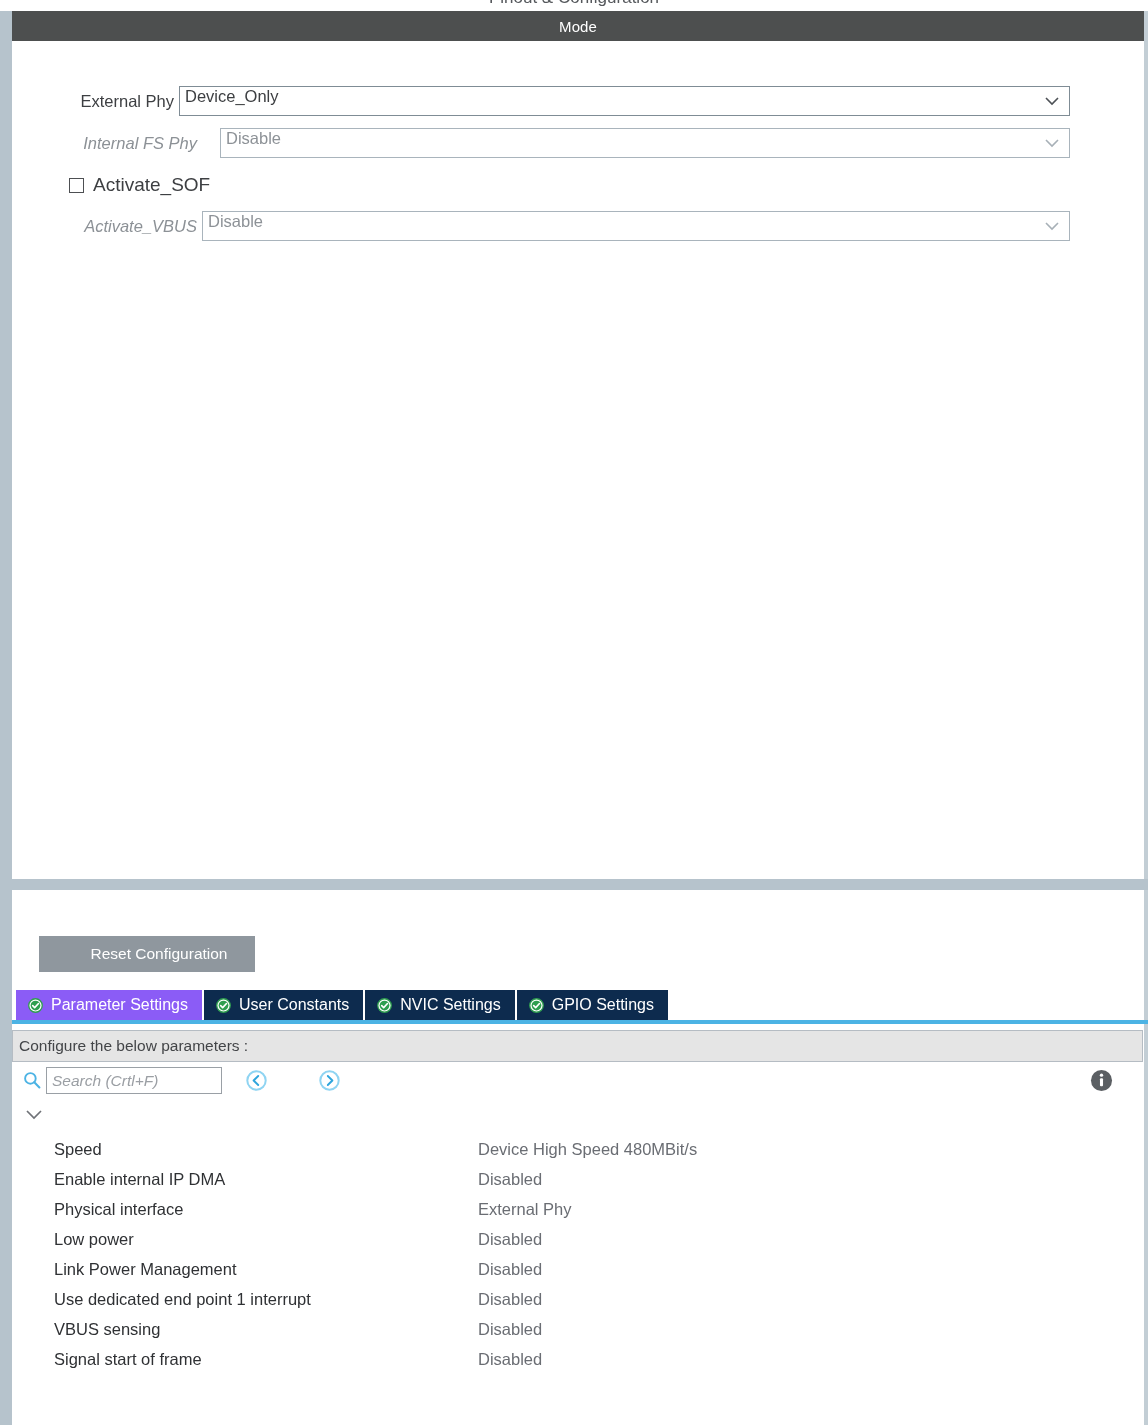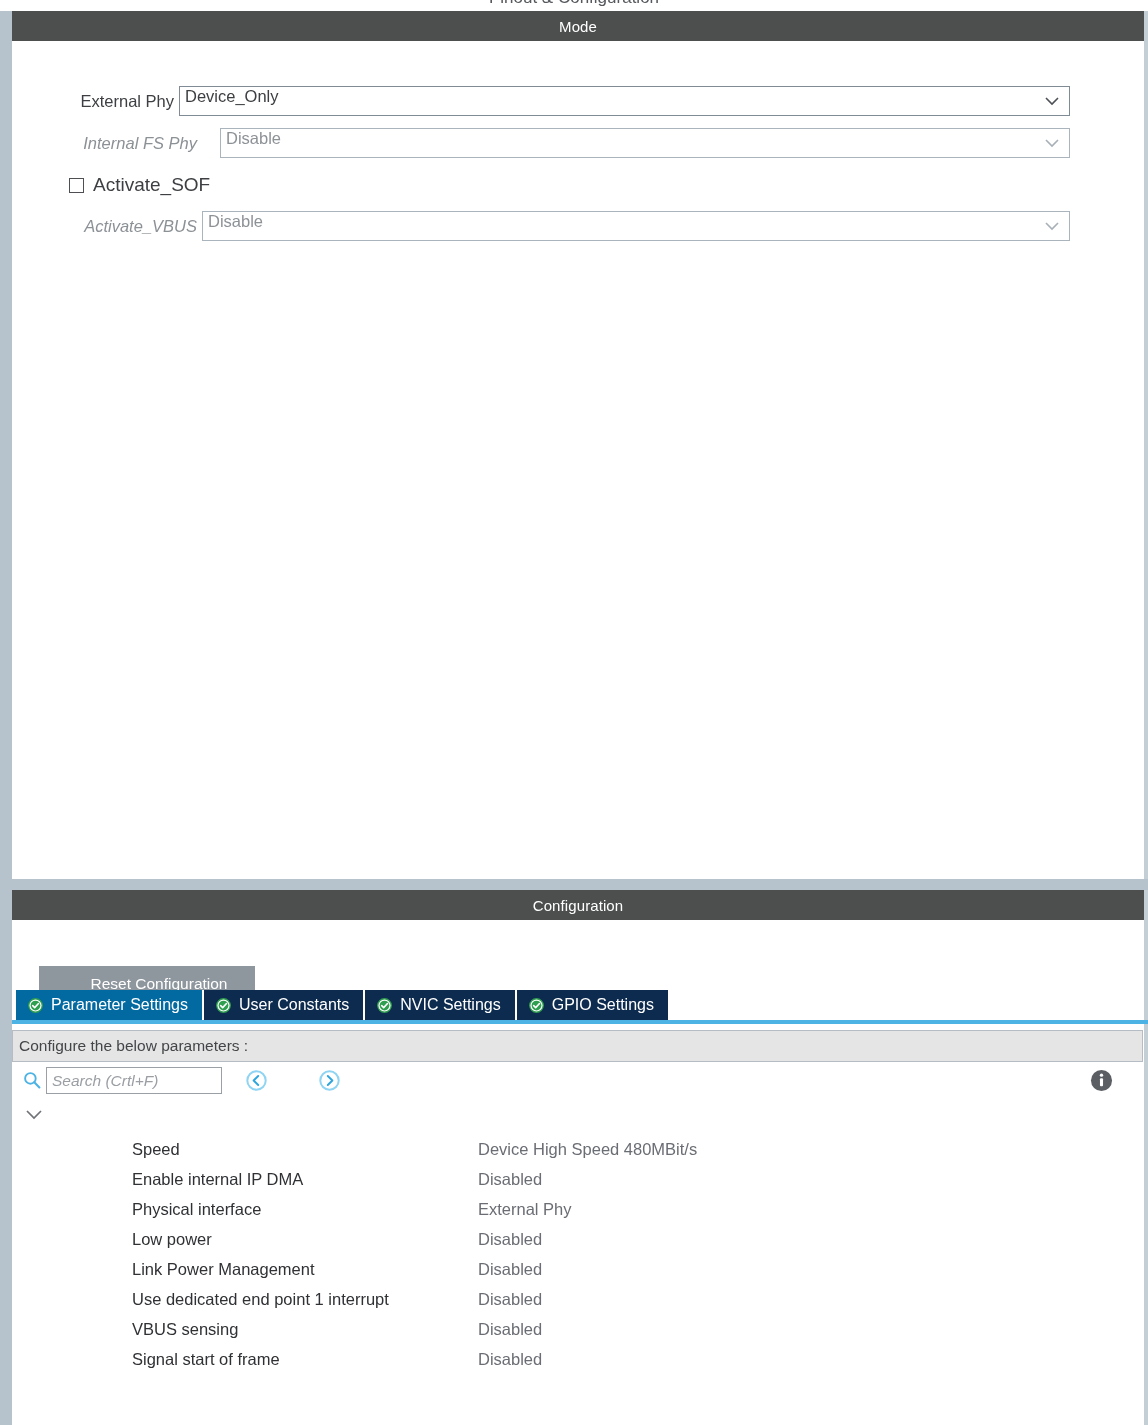--- a/index.html
+++ b/index.html
@@ -199,21 +199,21 @@
     padding: 0 14px 0 12px;
     height: 30px;
     background: #0d2b4e;
     color: #ffffff;
     font-size: 16px;
     border-right: 2px solid #ffffff;
     white-space: nowrap;
     cursor: default;
   }
   .tab.active {
-    background: #0369a1;
+    background: #8b5cf6;
   }
   .tab-check {
     width: 15px; height: 15px;
     flex: 0 0 15px;
   }
   .tab-underline {
     position: absolute;
     left: 0; top: 30px;
     width: 1136px; height: 4px;
     background: #4cb3e4;
@@ -291,21 +291,21 @@
     width: 1131px;
   }
   .param-row {
     display: flex;
     height: 30px;
     align-items: center;
     font-size: 16.5px;
   }
   .param-name {
     width: 466px;
-    padding-left: 120px;
+    padding-left: 42px;
     color: #2f3134;
     white-space: nowrap;
   }
   .param-value {
     color: #6a6d73;
     white-space: nowrap;
   }
 </style>
 </head>
 <body>
@@ -363,21 +363,20 @@
           </span>
         </div>
       </div>
 
     </div>
   </div>
 
   <div class="panel-gap"></div>
 
   <div class="config-panel">
-    <div class="panel-header">Configuration</div>
     <div class="config-body">
       <button class="reset-btn">Reset Configuration</button>
     </div>
   </div>
 
   <div class="tabstrip">
     <div class="tabs-row">
 
       <div class="tab active">
         <span class="tab-check">

